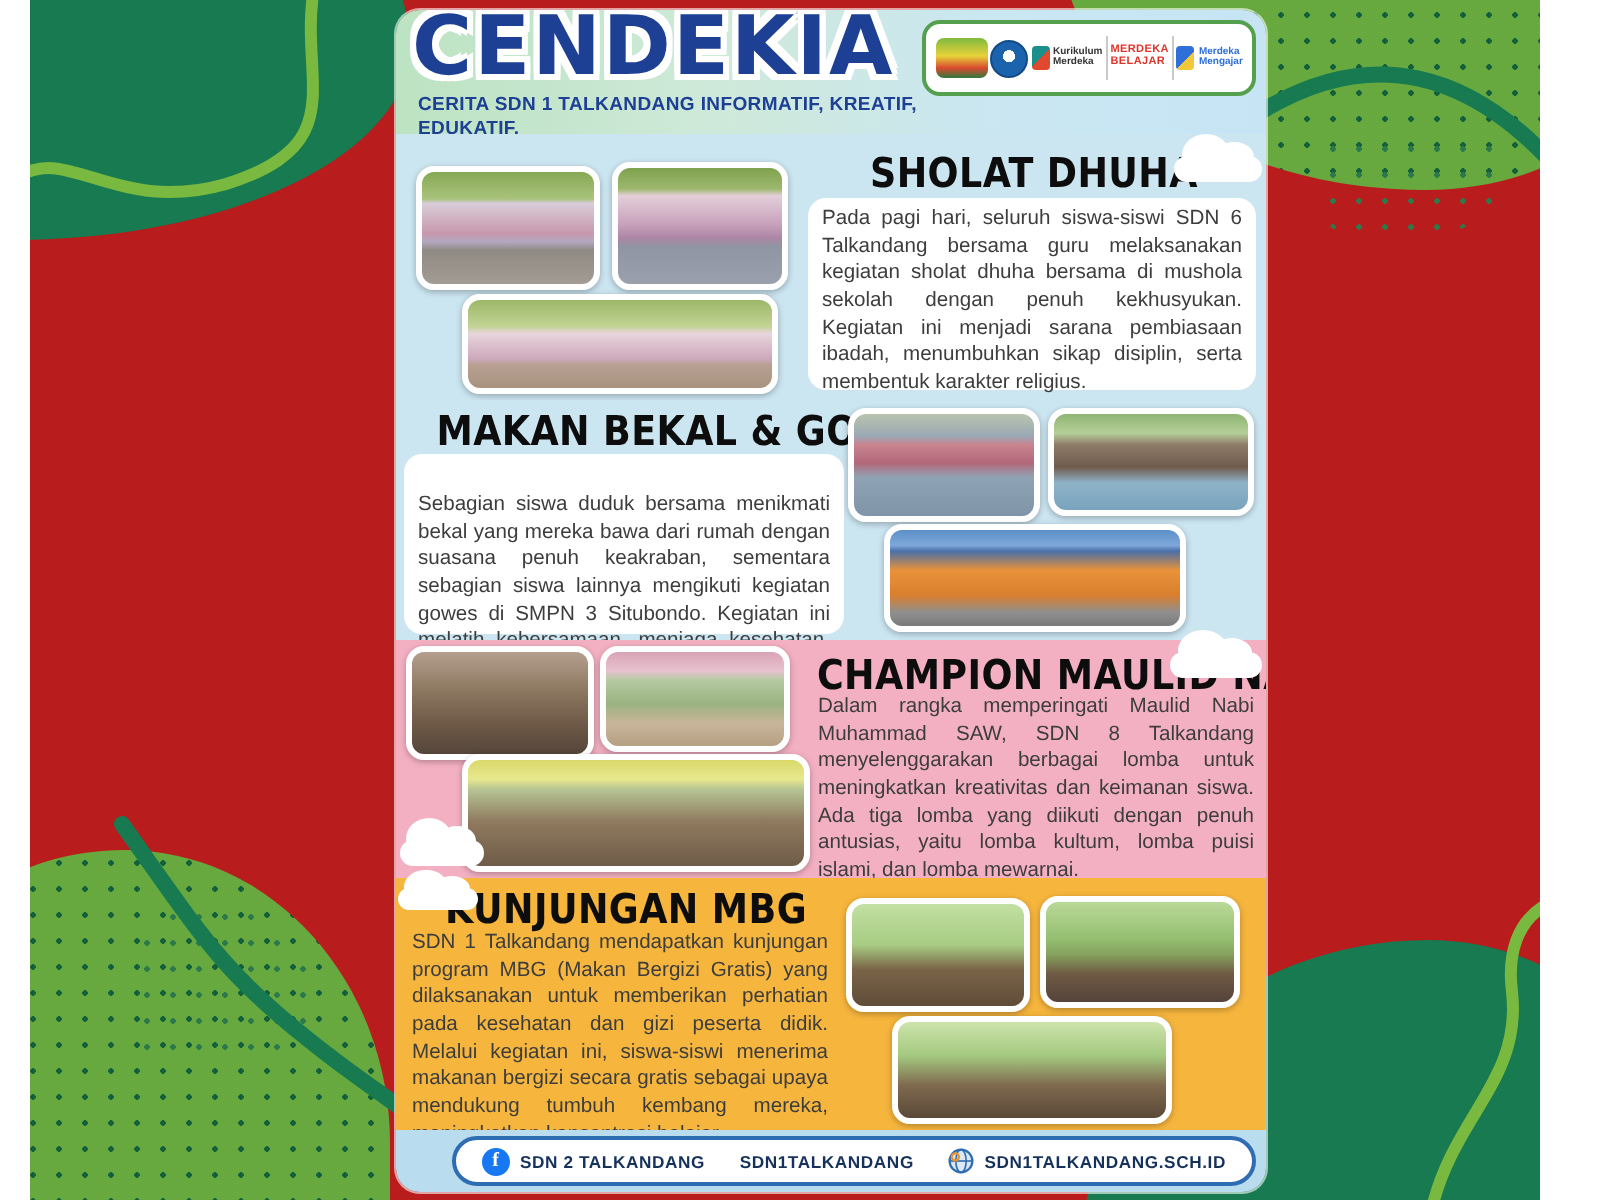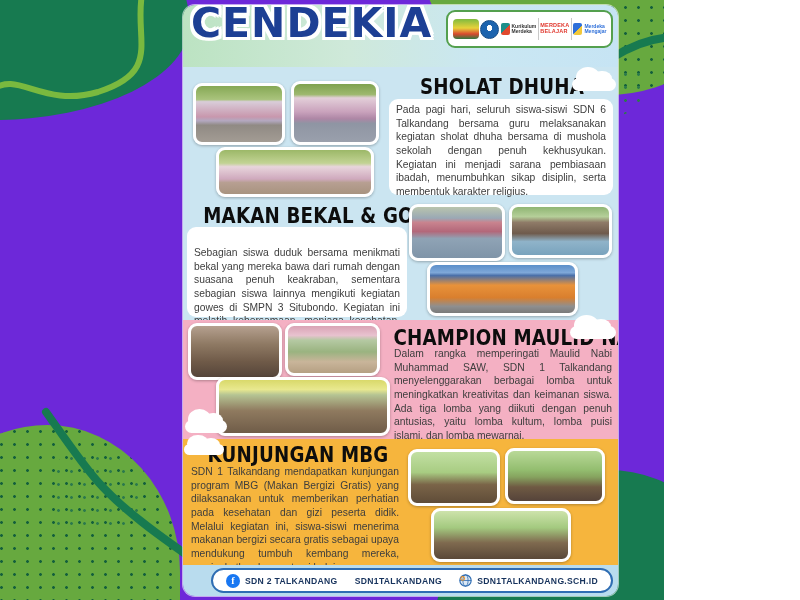--- a/index.html
+++ b/index.html
@@ -1,17 +1,17 @@
 <!DOCTYPE html>
 <html><head>
 <meta charset="utf-8">
 <style>
   html,body{margin:0;padding:0;}
   body{width:800px;height:600px;overflow:hidden;font-family:"Liberation Sans",sans-serif;}
-  .canvas{position:relative;width:664px;height:600px;background:#6d28d9;overflow:hidden;}
+  .canvas{position:relative;width:755px;height:600px;background:#b91c1c;overflow:hidden;margin-left:15px;}
 
   
   .blob{position:absolute;z-index:0;}
   .blob-tl{left:-130px;top:-95px;width:320px;height:215px;background:#177a50;
            border-radius:42% 58% 62% 38% / 48% 55% 45% 52%;}
   .blob-tr{right:-70px;top:-90px;width:310px;height:185px;background:#67a93f;
            border-radius:0 0 45% 65% / 0 0 60% 75%;}
   .blob-bl{left:-70px;bottom:-70px;width:250px;height:245px;background:#67a93f;
            border-radius:55% 62% 8% 0 / 48% 70% 10% 0;}
   .blob-br{right:-70px;bottom:-85px;width:300px;height:215px;background:#177a50;
@@ -114,20 +114,24 @@
     <path d="M142,-6 C134,40 162,72 98,92 C42,108 18,70 -8,90" fill="none" stroke="#7ab93f" stroke-width="6" stroke-linecap="round"></path>
     <path d="M612,58 C668,22 722,32 772,94 C786,112 796,122 812,132" fill="none" stroke="#177a50" stroke-width="8" stroke-linecap="round"></path>
     <path d="M46,412 C86,468 96,486 142,522 C162,538 178,548 196,562" fill="none" stroke="#177a50" stroke-width="8" stroke-linecap="round"></path>
     <path d="M806,452 C764,438 736,456 741,496 C746,540 712,558 701,604" fill="none" stroke="#7ab93f" stroke-width="6" stroke-linecap="round"></path>
   </svg>
 
   <div class="poster">
 
     <div class="section header">
       <h1 class="main-title">CENDEKIA</h1>
+      <div class="subtitle">
+        <div>CERITA SDN 1 TALKANDANG INFORMATIF, KREATIF, EDUKATIF,</div>
+        <div>AKUNTABEL</div>
+      </div>
       <div class="logo-strip">
         <div class="logo-school"></div>
         <div class="logo-tutwuri"></div>
         <div class="lk">
           <div class="lk-mark"></div>
           <div class="logo-txt">
             <span>Kurikulum</span>
             <span>Merdeka</span>
           </div>
         </div>
@@ -167,21 +171,21 @@
       <div class="ph ph-s2a" style="left:226px;top:4px;width:96px;height:57px;"></div>
       <div class="ph ph-s2b" style="left:326px;top:4px;width:103px;height:54px;"></div>
       <div class="ph ph-s2c" style="left:244px;top:62px;width:151px;height:54px;"></div>
     </div>
 
     <div class="section s3">
       <div class="ph ph-s3a" style="left:5px;top:3px;width:94px;height:57px;"></div>
       <div class="ph ph-s3b" style="left:102px;top:3px;width:95px;height:53px;"></div>
       <div class="ph ph-s3c" style="left:33px;top:57px;width:174px;height:59px;"></div>
       <h2 class="sec-title" style="left:206px;top:6px;width:224px;">CHAMPION MAULID NABI</h2>
-      <div class="body-text" style="left:211px;top:27px;width:218px;">Dalam rangka memperingati Maulid Nabi Muhammad SAW, SDN 1 Talkandang menyelenggarakan berbagai lomba untuk meningkatkan kreativitas dan keimanan siswa. Ada tiga lomba yang diikuti dengan penuh antusias, yaitu lomba kultum, lomba puisi islami, dan lomba mewarnai.</div>
+      <div class="body-text" style="left:211px;top:27px;width:218px;">Dalam rangka memperingati Maulid Nabi Muhammad SAW, SDN 8 Talkandang menyelenggarakan berbagai lomba untuk meningkatkan kreativitas dan keimanan siswa. Ada tiga lomba yang diikuti dengan penuh antusias, yaitu lomba kultum, lomba puisi islami, dan lomba mewarnai.</div>
     </div>
 
     <div class="section s4">
       <h2 class="sec-title" style="left:12px;top:4px;width:206px;">KUNJUNGAN MBG</h2>
       <div class="body-text" style="left:8px;top:26px;width:208px;">SDN 1 Talkandang mendapatkan kunjungan program MBG (Makan Bergizi Gratis) yang dilaksanakan untuk memberikan perhatian pada kesehatan dan gizi peserta didik. Melalui kegiatan ini, siswa-siswi menerima makanan bergizi secara gratis sebagai upaya mendukung tumbuh kembang mereka, meningkatkan konsentrasi belajar.</div>
       <div class="ph ph-s4a" style="left:225px;top:10px;width:92px;height:57px;"></div>
       <div class="ph ph-s4b" style="left:322px;top:9px;width:100px;height:56px;"></div>
       <div class="ph ph-s4c" style="left:248px;top:69px;width:140px;height:54px;"></div>
     </div>
 

